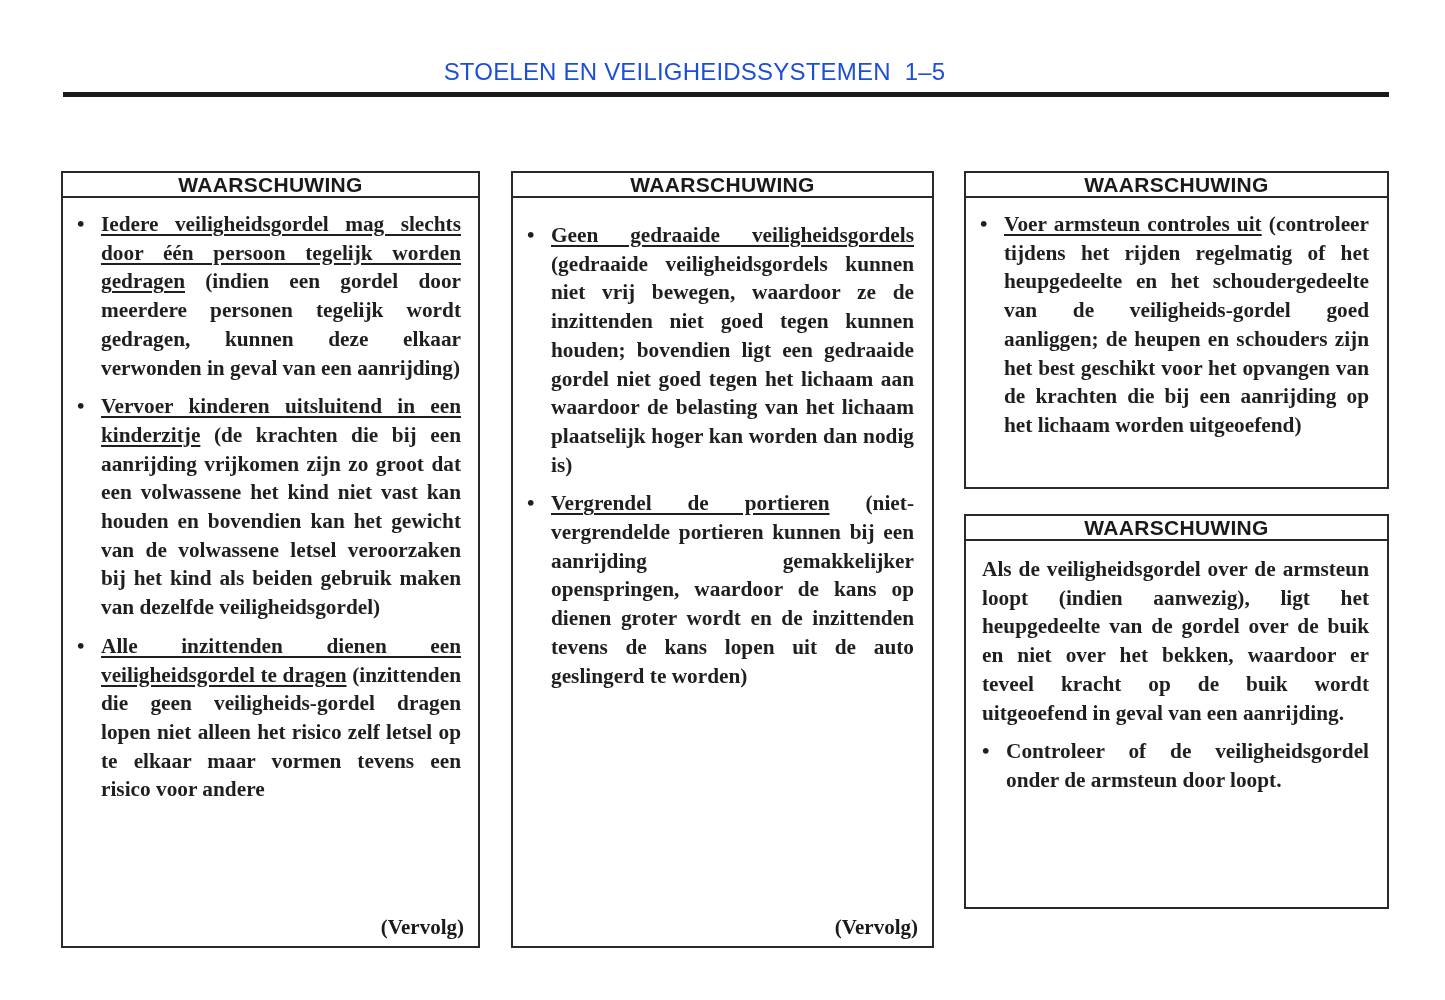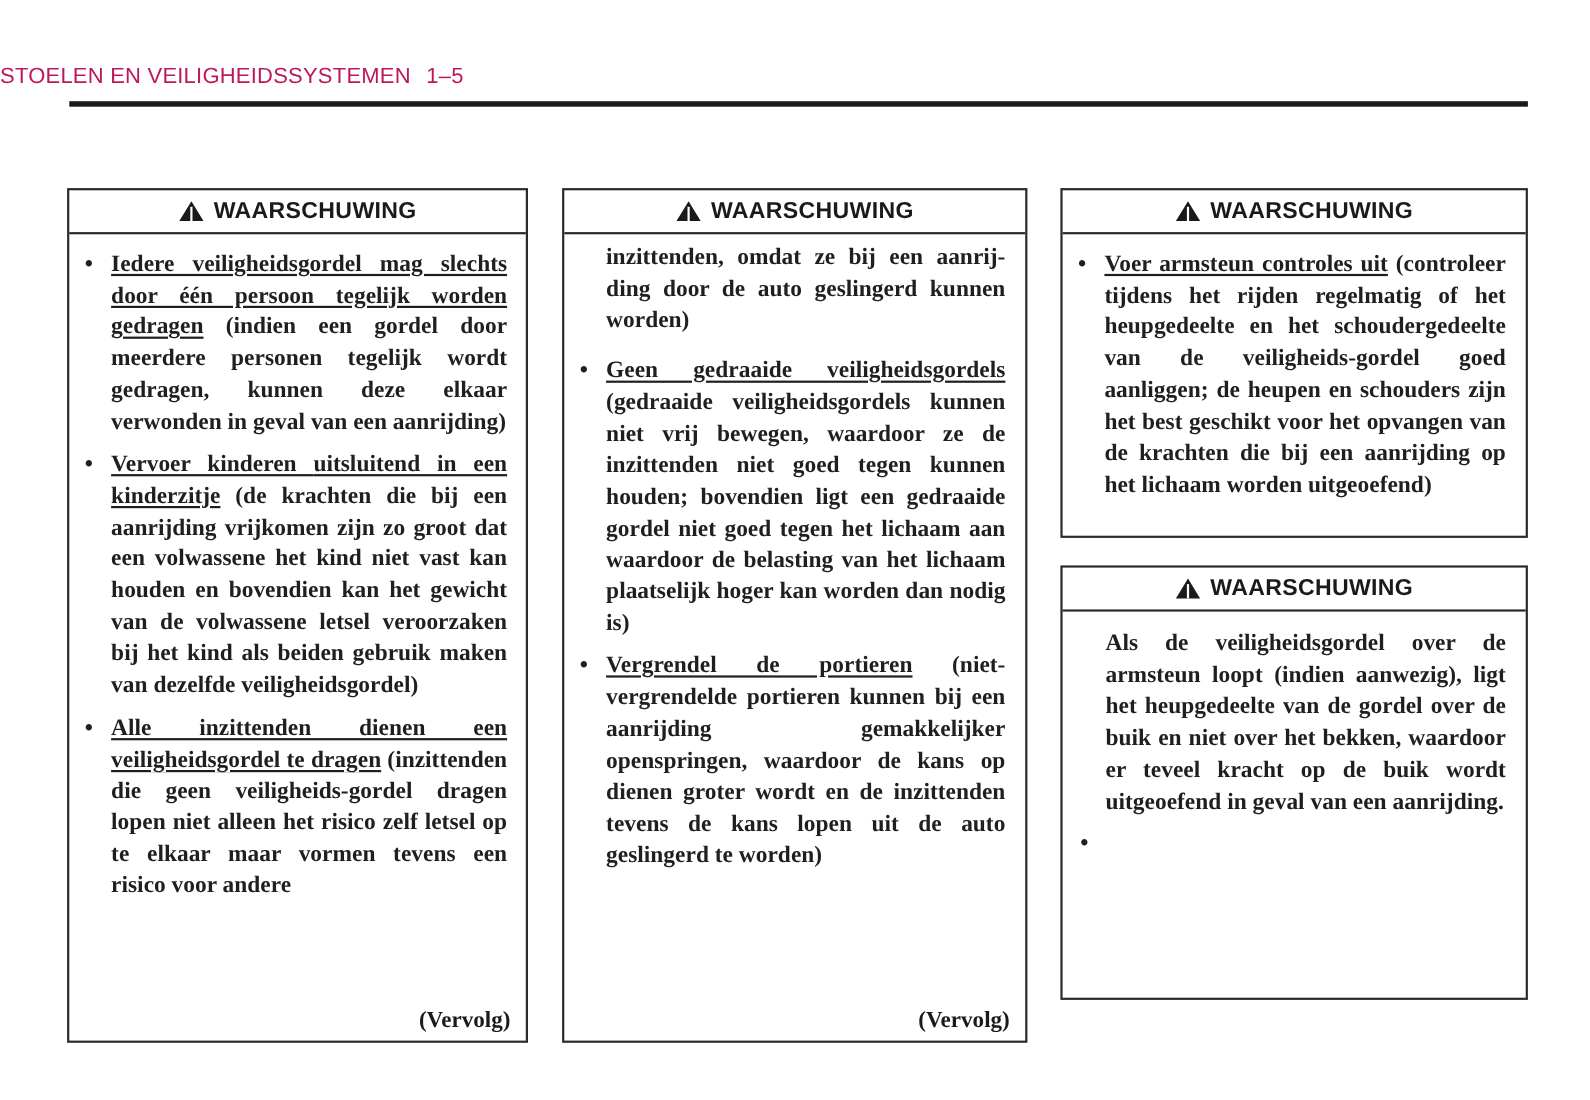--- a/index.html
+++ b/index.html
@@ -1,38 +1,38 @@
 <!DOCTYPE html>
 <html><head>
 <meta charset="utf-8">
 <style>
   html, body { margin:0; padding:0; background:#ffffff; }
   body { width:1445px; height:1000px; position:relative; overflow:hidden; color:#1a1a1a; }
   .running-head {
-    position:absolute; left:0; top:58px; width:1389px; text-align:left;
-    font-family:"Liberation Sans", sans-serif; font-size:20px; letter-spacing:0.2px; color:#be185d;
+    position:absolute; left:0; top:58px; width:1389px; text-align:center;
+    font-family:"Liberation Sans", sans-serif; font-size:24px; letter-spacing:0.2px; color:#1d4ed8;
   }
   .running-head .pg { margin-left:14px; }
   .rule { position:absolute; left:63px; top:92px; width:1326px; height:5px; background:#1a1a1a; }
 
   .box { position:absolute; border:2px solid #2a2a2a; background:#fff; box-sizing:border-box; }
   .box-head {
-    height:40px; border-bottom:2px solid #2a2a2a; box-sizing:border-box;
+    height:25px; border-bottom:2px solid #2a2a2a; box-sizing:border-box;
     display:flex; align-items:center; justify-content:center;
-    font-family:"Liberation Sans", sans-serif; font-size:21px; font-weight:bold; color:#1a1a1a; letter-spacing:0.3px;
+    font-family:"Liberation Sans", sans-serif; font-size:21px; font-weight:bold; color:#1a1a1a; letter-spacing:0.3px;flex-direction:column;
   }
   .warn-icon { width:24px; height:20px; margin-right:8px; display:inline-block; }
   .box-body {
     font-family:"Liberation Serif", serif; font-size:21.3px; line-height:28.7px; font-weight:bold; color:#1f1f1f;
   }
   .item { position:relative; padding-left:38px; margin-top:0; text-align:justify; text-align-last:left; }
   .bullet { position:absolute; left:14px; top:0; }
   .u { text-decoration:underline; text-underline-offset:3px; }
   .cont { font-family:"Liberation Serif", serif; font-size:21px; font-weight:bold; position:absolute; right:14px; bottom:6px; }
-  .para { text-align:justify; text-align-last:left;margin-left:23px; }
+  .para { text-align:justify; text-align-last:left; }
 </style>
 </head>
 <body>
 
 <div class="running-head">
   <span>STOELEN EN VEILIGHEIDSSYSTEMEN</span><span class="pg">1–5</span>
 </div>
 <div class="rule"></div>
 
 <div class="box" style="left:61px; top:171px; width:419px; height:777px;">
@@ -62,23 +62,20 @@
 
 <div class="box" style="left:511px; top:171px; width:423px; height:777px;">
   <div class="box-head">
     <svg class="warn-icon" viewBox="0 0 24 20">
         <path d="M12 1 L23 19 L1 19 Z" fill="#1a1a1a"></path>
         <rect x="11" y="6" width="2" height="13" fill="#fff"></rect>
       </svg>
     <span>WAARSCHUWING</span>
   </div>
   <div class="box-body" style="padding:6px 18px 0 0;">
-    <div class="item">
-      <span>inzittenden, omdat ze bij een aanrij-ding door de auto geslingerd kunnen worden)</span>
-    </div>
     <div class="item" style="margin-top:17px;">
       <span class="bullet">•</span>
       <span class="u">Geen gedraaide veiligheidsgordels</span><span> (gedraaide veiligheidsgordels kunnen niet vrij bewegen, waardoor ze de inzittenden niet goed tegen kunnen houden; bovendien ligt een gedraaide gordel niet goed tegen het lichaam aan waardoor de belasting van het lichaam plaatselijk hoger kan worden dan nodig is)</span>
     </div>
     <div class="item" style="margin-top:10px;">
       <span class="bullet">•</span>
       <span class="u">Vergrendel de portieren</span><span> (niet-vergrendelde portieren kunnen bij een aanrijding gemakkelijker openspringen, waardoor de kans op dienen groter wordt en de inzittenden tevens de kans lopen uit de auto geslingerd te worden)</span>
     </div>
   </div>
   <div class="cont">(Vervolg)</div>
@@ -105,15 +102,16 @@
     <svg class="warn-icon" viewBox="0 0 24 20">
         <path d="M12 1 L23 19 L1 19 Z" fill="#1a1a1a"></path>
         <rect x="11" y="6" width="2" height="13" fill="#fff"></rect>
       </svg>
     <span>WAARSCHUWING</span>
   </div>
   <div class="box-body" style="padding:14px 18px 0 16px;">
     <div class="para">Als de veiligheidsgordel over de armsteun loopt (indien aanwezig), ligt het heupgedeelte van de gordel over de buik en niet over het bekken, waardoor er teveel kracht op de buik wordt uitgeoefend in geval van een aanrijding.</div>
     <div class="item" style="margin-top:10px; padding-left:24px;">
       <span class="bullet" style="left:0;">•</span>
+      <span>Controleer of de veiligheidsgordel onder de armsteun door loopt.</span>
     </div>
   </div>
 </div>
 
 </body></html>

